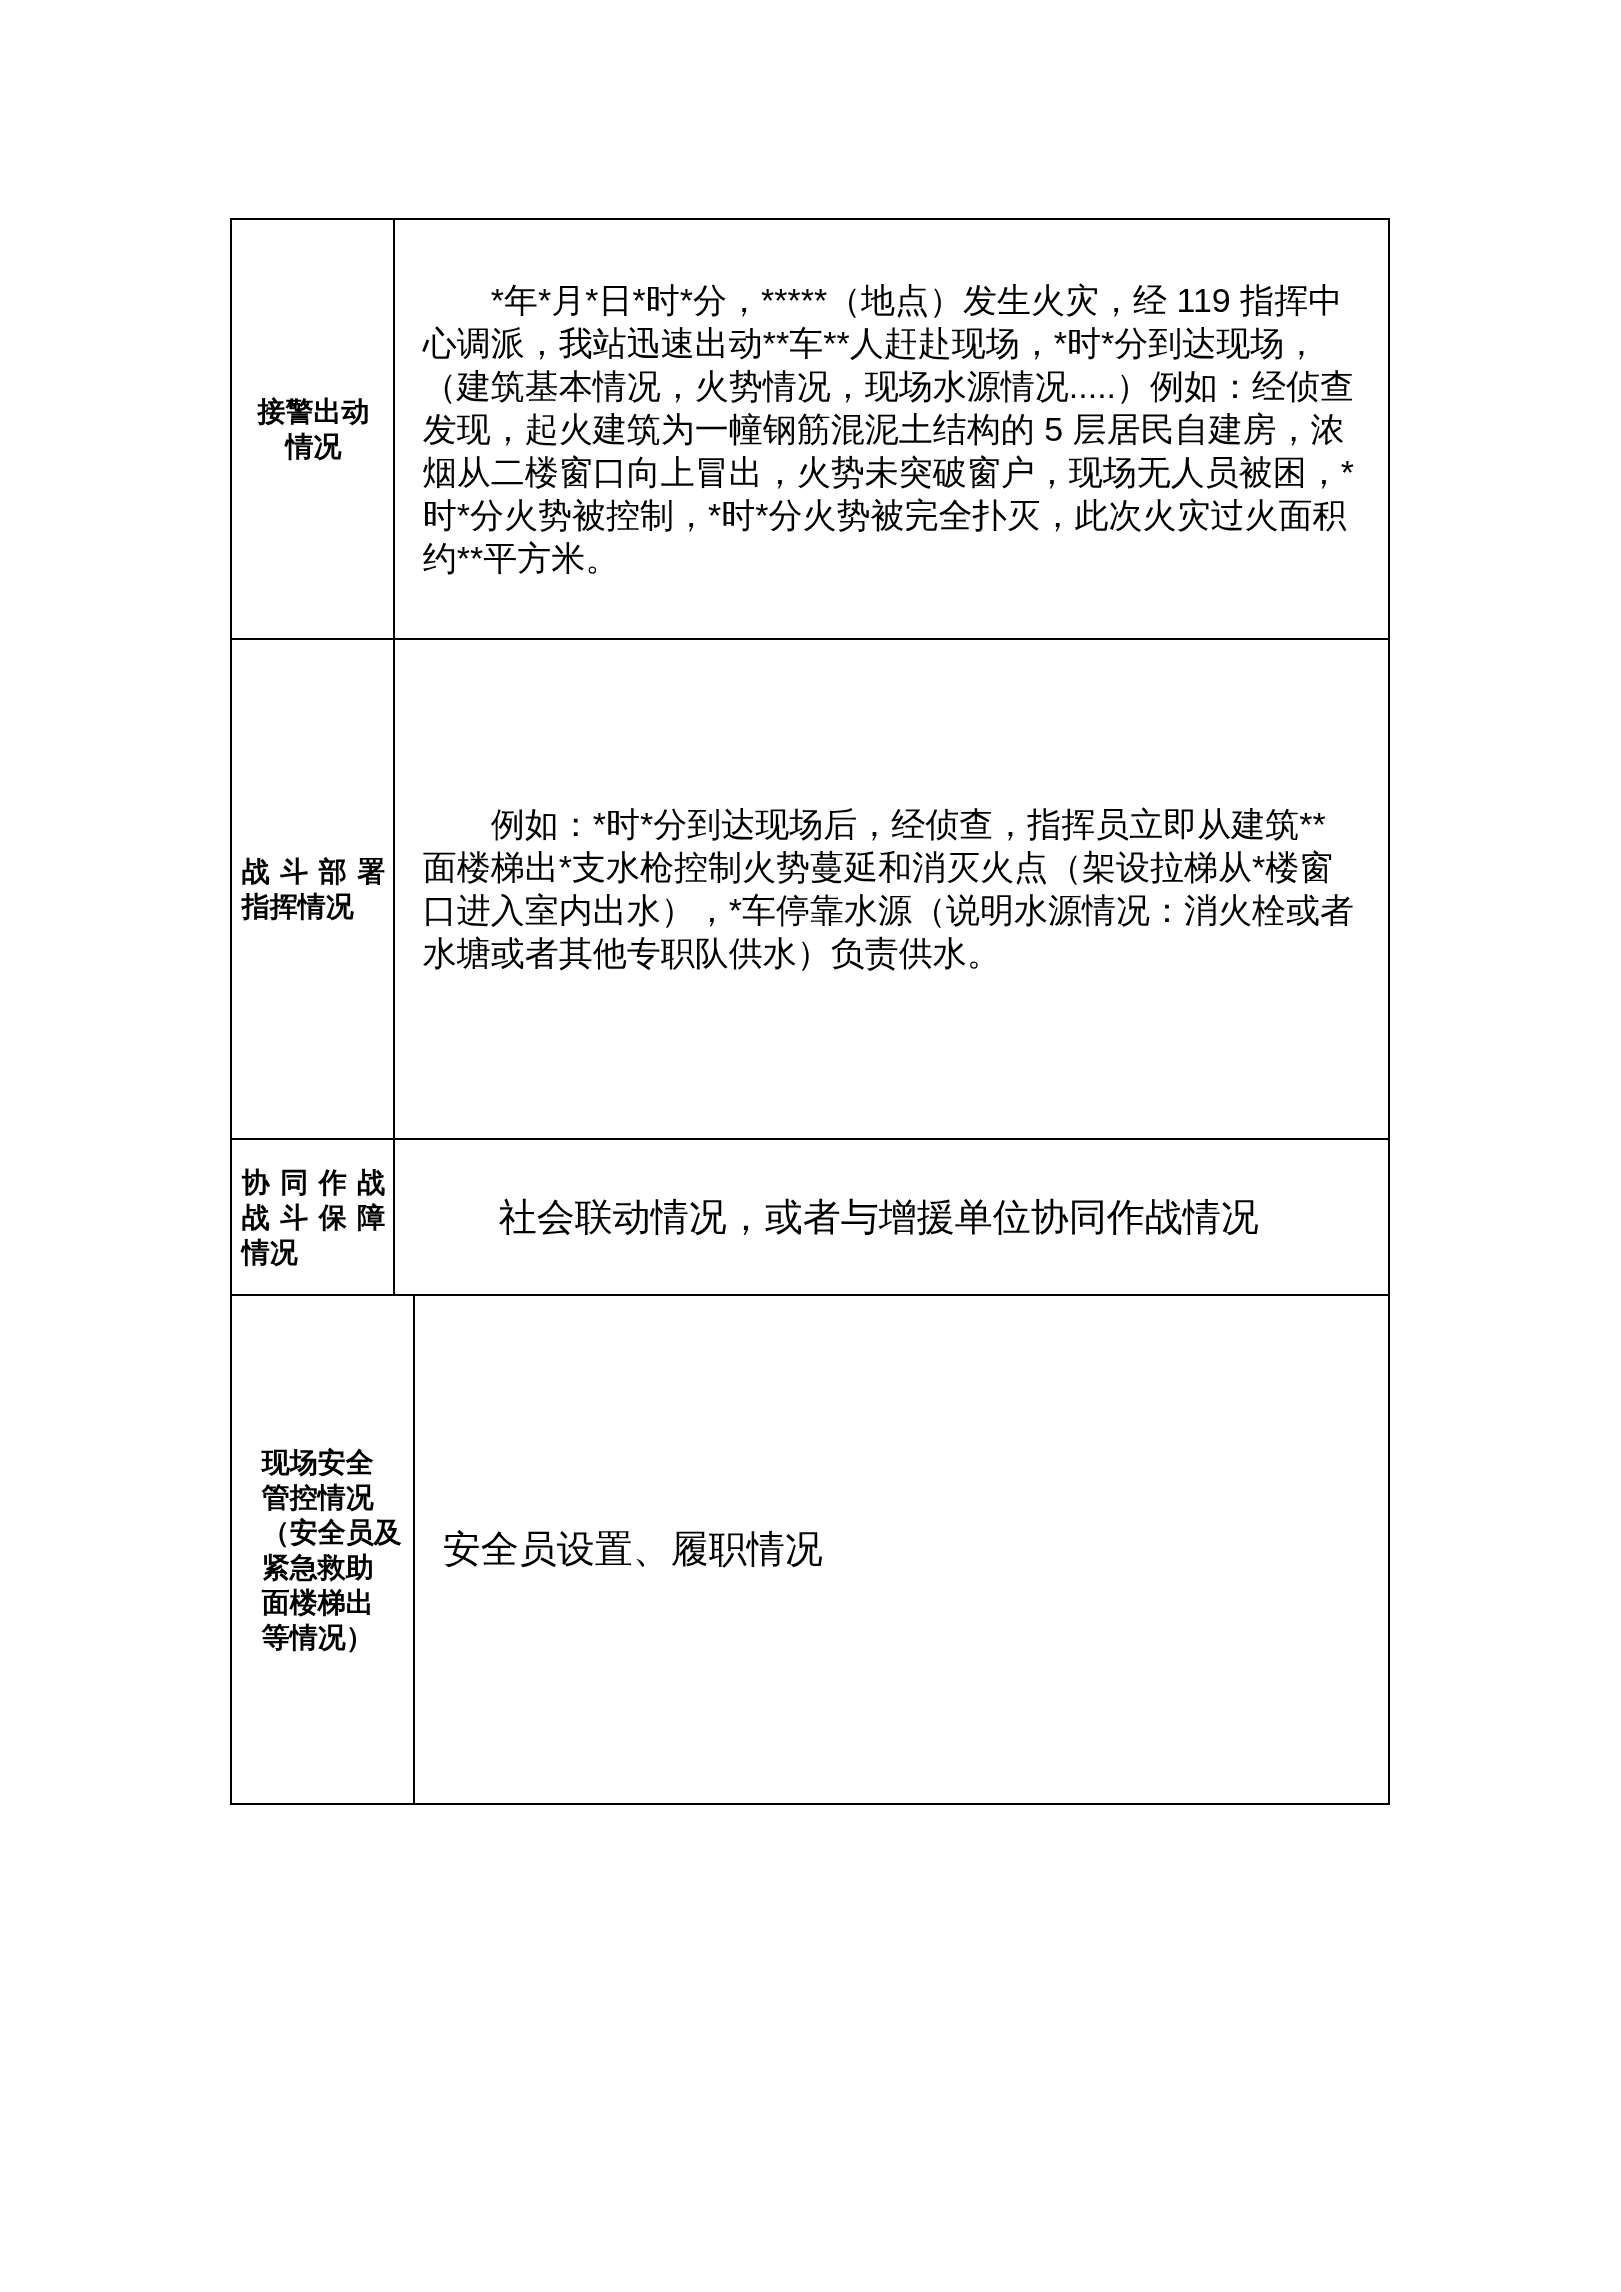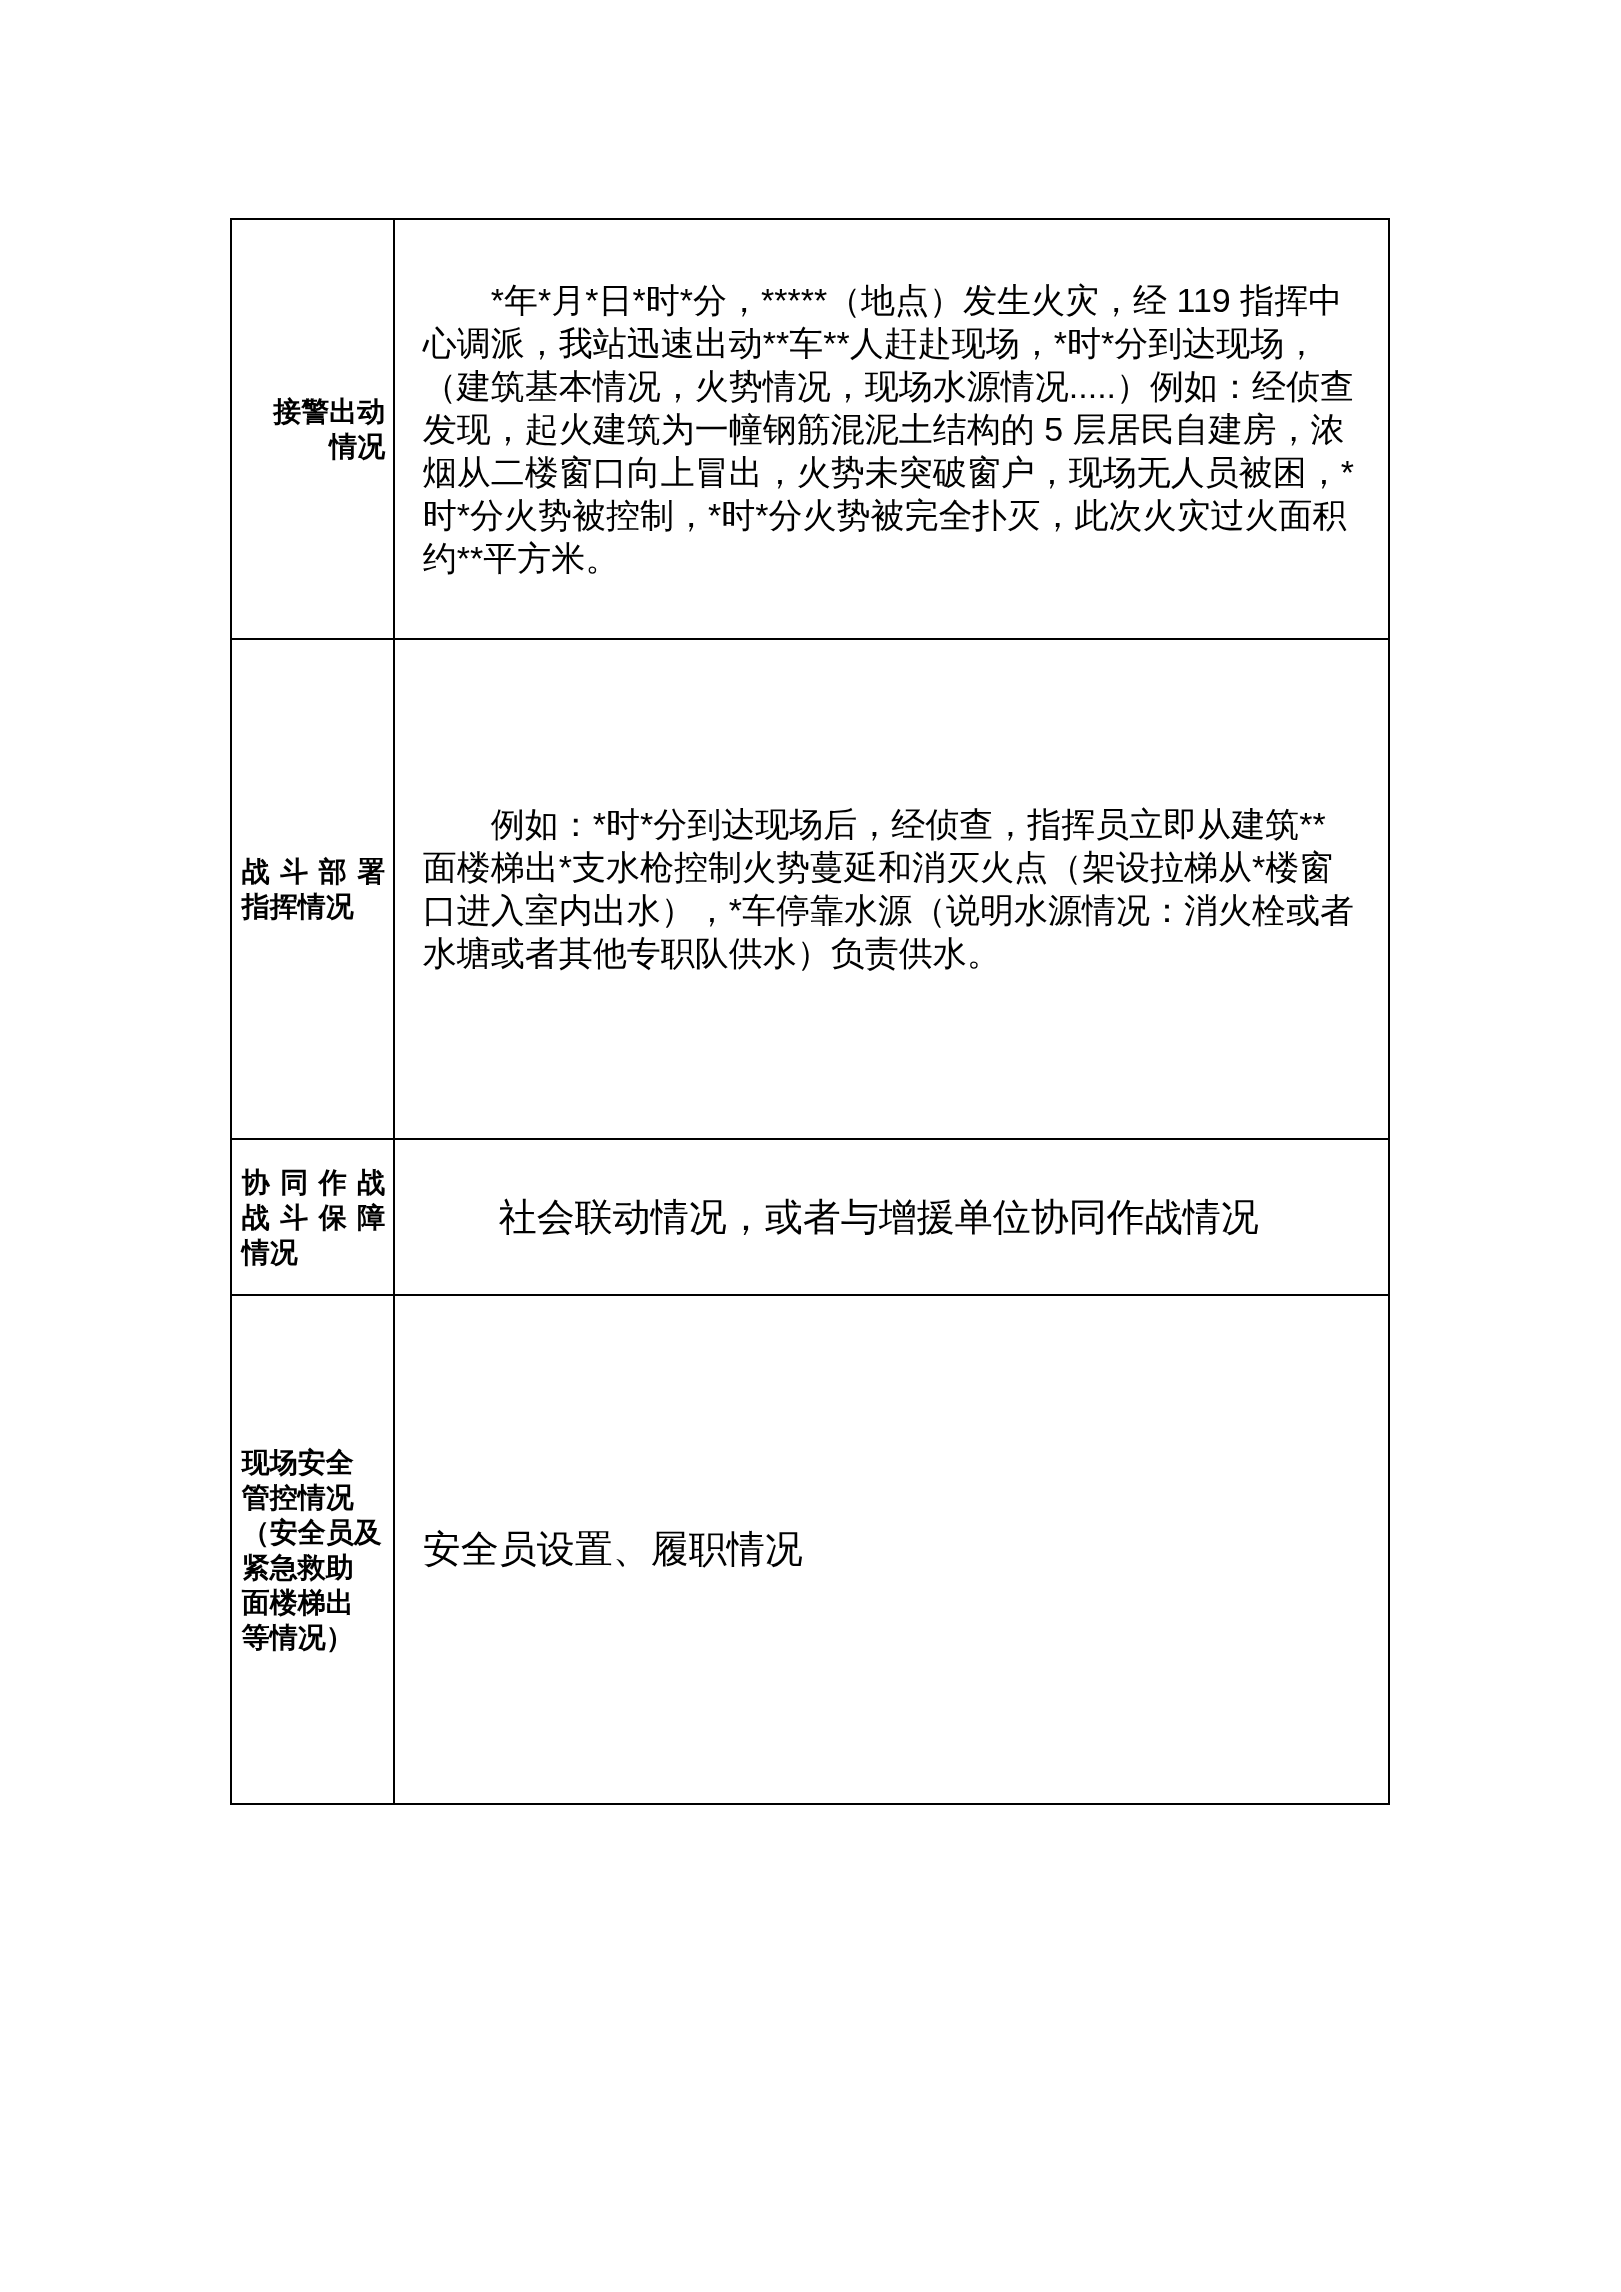--- a/index.html
+++ b/index.html
@@ -29,21 +29,21 @@
   .t-row {
     display: flex;
     flex-direction: row;
     border-bottom: 2.9px solid #000000;
     box-sizing: border-box;
   }
   .t-row:last-child { border-bottom: none; }
   .t-row.r0 { height: 420px; }
   .t-row.r1 { height: 500px; }
   .t-row.r2 { height: 156px; }
-  .t-row.r3 { flex: 1; }
+  .t-row.r3 { flex: 1; padding-left: 20px; }
   .label-cell {
     width: 163px;
     box-sizing: border-box;
     border-right: 2.9px solid #000000;
     display: flex;
     flex-direction: column;
     justify-content: center;
     padding: 0 7.8px 0 9.8px;
     font-size: 28px;
     font-weight: 700;
@@ -56,21 +56,21 @@
     display: flex;
     flex-direction: column;
     justify-content: center;
     padding: 0 13.7px 0 9.8px;
   }
   .line { display: block; }
   .line.spread {
     text-align: justify;
     text-align-last: justify;
   }
-  .line.center { text-align: right; }
+  .line.center { text-align: center; }
   .para {
     margin: 18px;
   }
   .para.indent { text-indent: 2em; }
   .para.sans {
     font-family: "Liberation Sans", sans-serif;
     font-size: 34px;
     line-height: 43px;
     font-weight: 400;
   }

